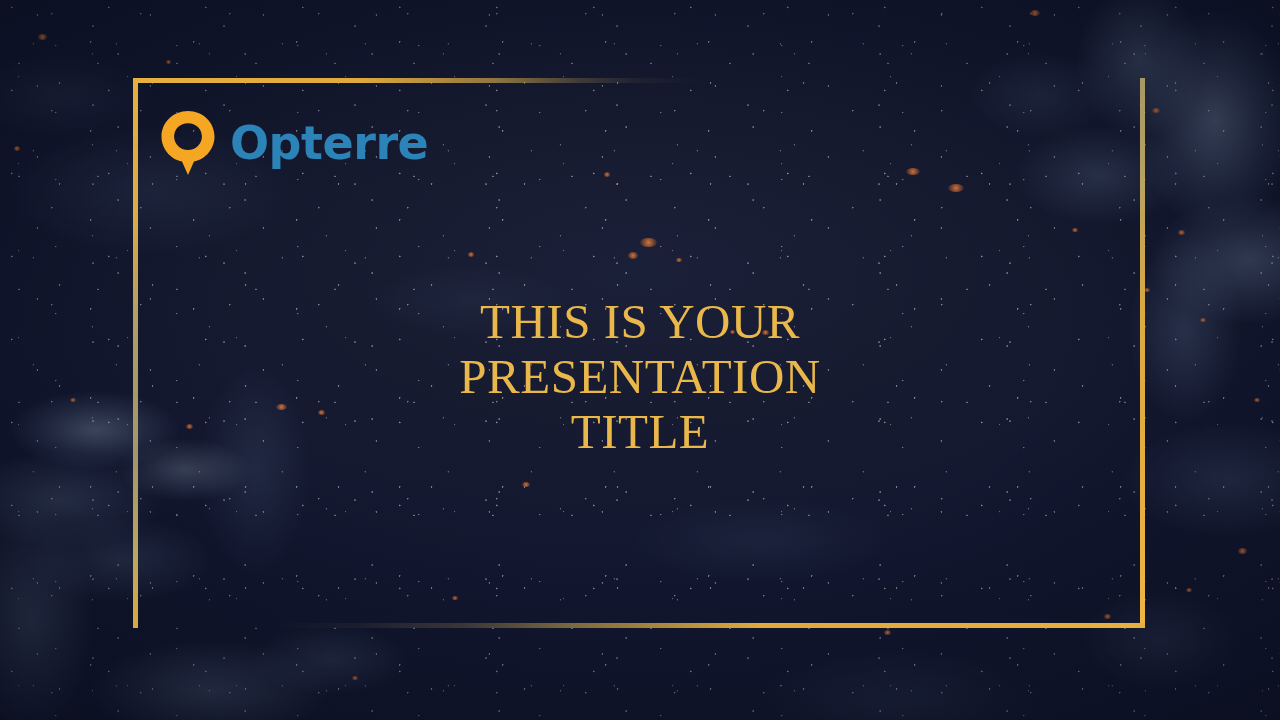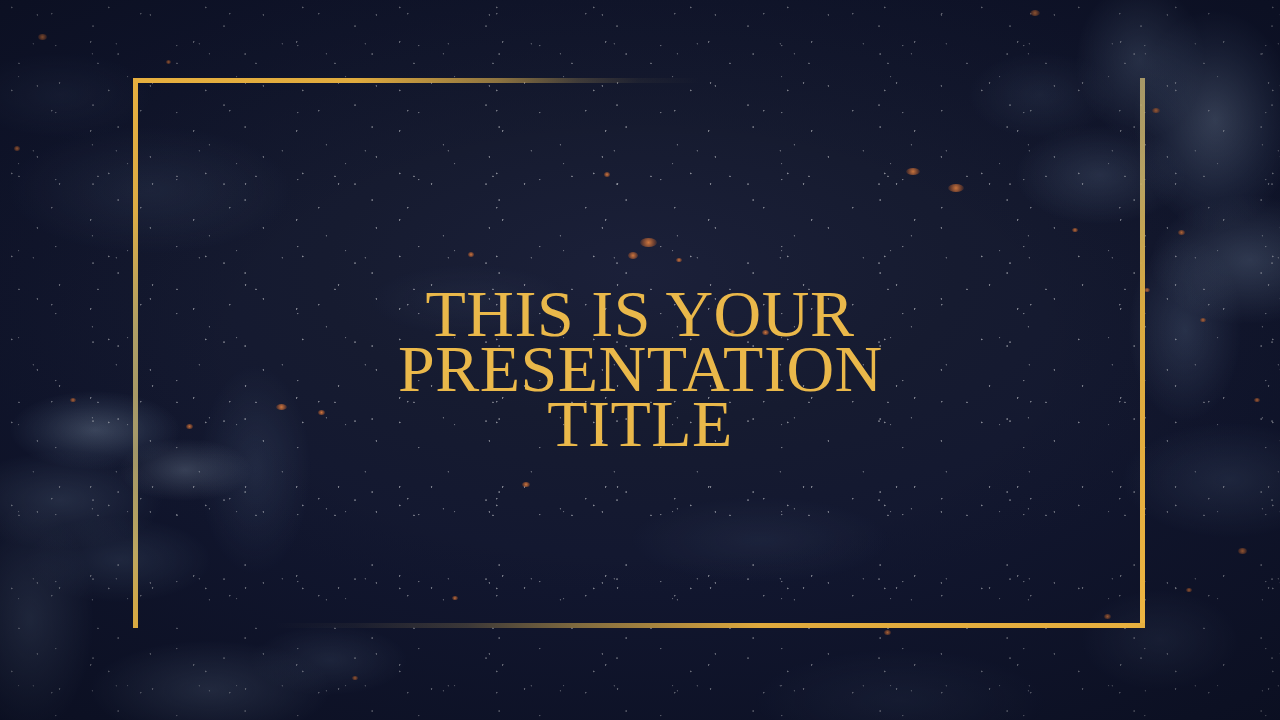--- a/index.html
+++ b/index.html
@@ -164,25 +164,25 @@
 
   
   .title-block {
     position: absolute;
     left: 390px;
     top: 278px;
     width: 500px;
     text-align: center;
   }
   .title {
-    margin: 8px;
+    margin: 16px;
     color: #EAB84A;
     font-family: "Liberation Serif", "DejaVu Serif", serif;
     font-weight: normal;
-    font-size: 66px;
+    font-size: 49px;
     line-height: 55px;
     letter-spacing: 0.5px;
     white-space: pre-line;
   }
 </style>
 </head>
 <body>
 
 <div class="slide">
 
@@ -223,20 +223,29 @@
     </div>
   <div class="bg-vignette"></div>
 
   <div class="frame">
     <div class="frame-edge frame-top"></div>
     <div class="frame-edge frame-right"></div>
     <div class="frame-edge frame-bottom"></div>
     <div class="frame-edge frame-left"></div>
   </div>
 
+  <div class="logo">
+    <span class="logo-mark-wrap">
+      <svg class="logo-mark" viewBox="0 0 56 66" xmlns="http://www.w3.org/2000/svg" aria-hidden="true">
+        <path d="M28 1 C13.2 1 1.5 12.3 1.5 26.6 C1.5 39.1 10.4 49.3 22.0 51.6 L28 65 L34 51.6 C45.6 49.3 54.5 39.1 54.5 26.6 C54.5 12.3 42.8 1 28 1 Z
+                 M28 13.2 C35.9 13.2 41.9 19.0 41.9 26.6 C41.9 34.2 35.9 40.0 28 40.0 C20.1 40.0 14.1 34.2 14.1 26.6 C14.1 19.0 20.1 13.2 28 13.2 Z" fill="#F5A623" fill-rule="evenodd"></path>
+      </svg>
+    </span>
+    <span class="logo-word">Opterre</span>
+  </div>
 
   <div class="title-block">
     <h1 class="title">THIS IS YOUR
 PRESENTATION
 TITLE</h1>
   </div>
 
 </div>
 
 </body></html>

